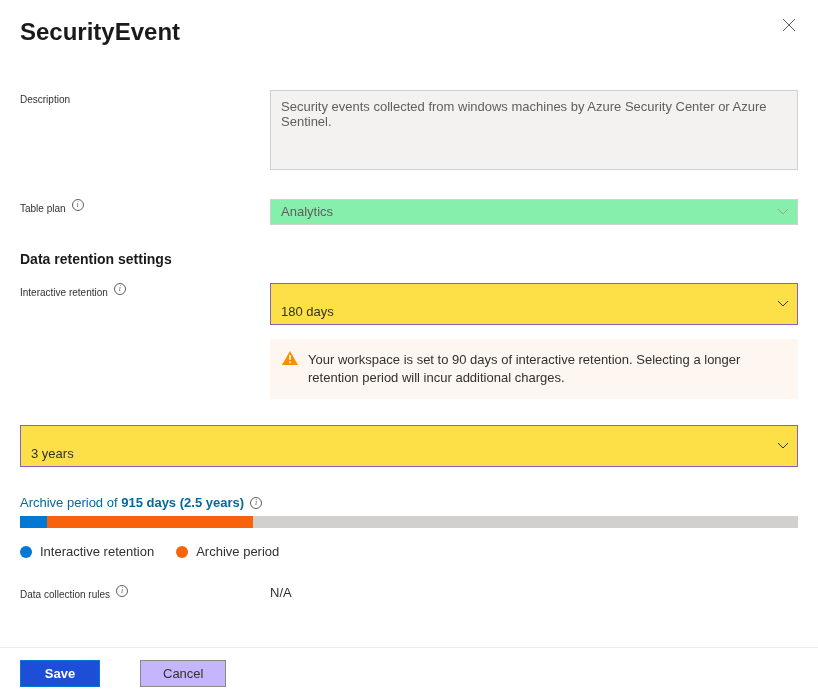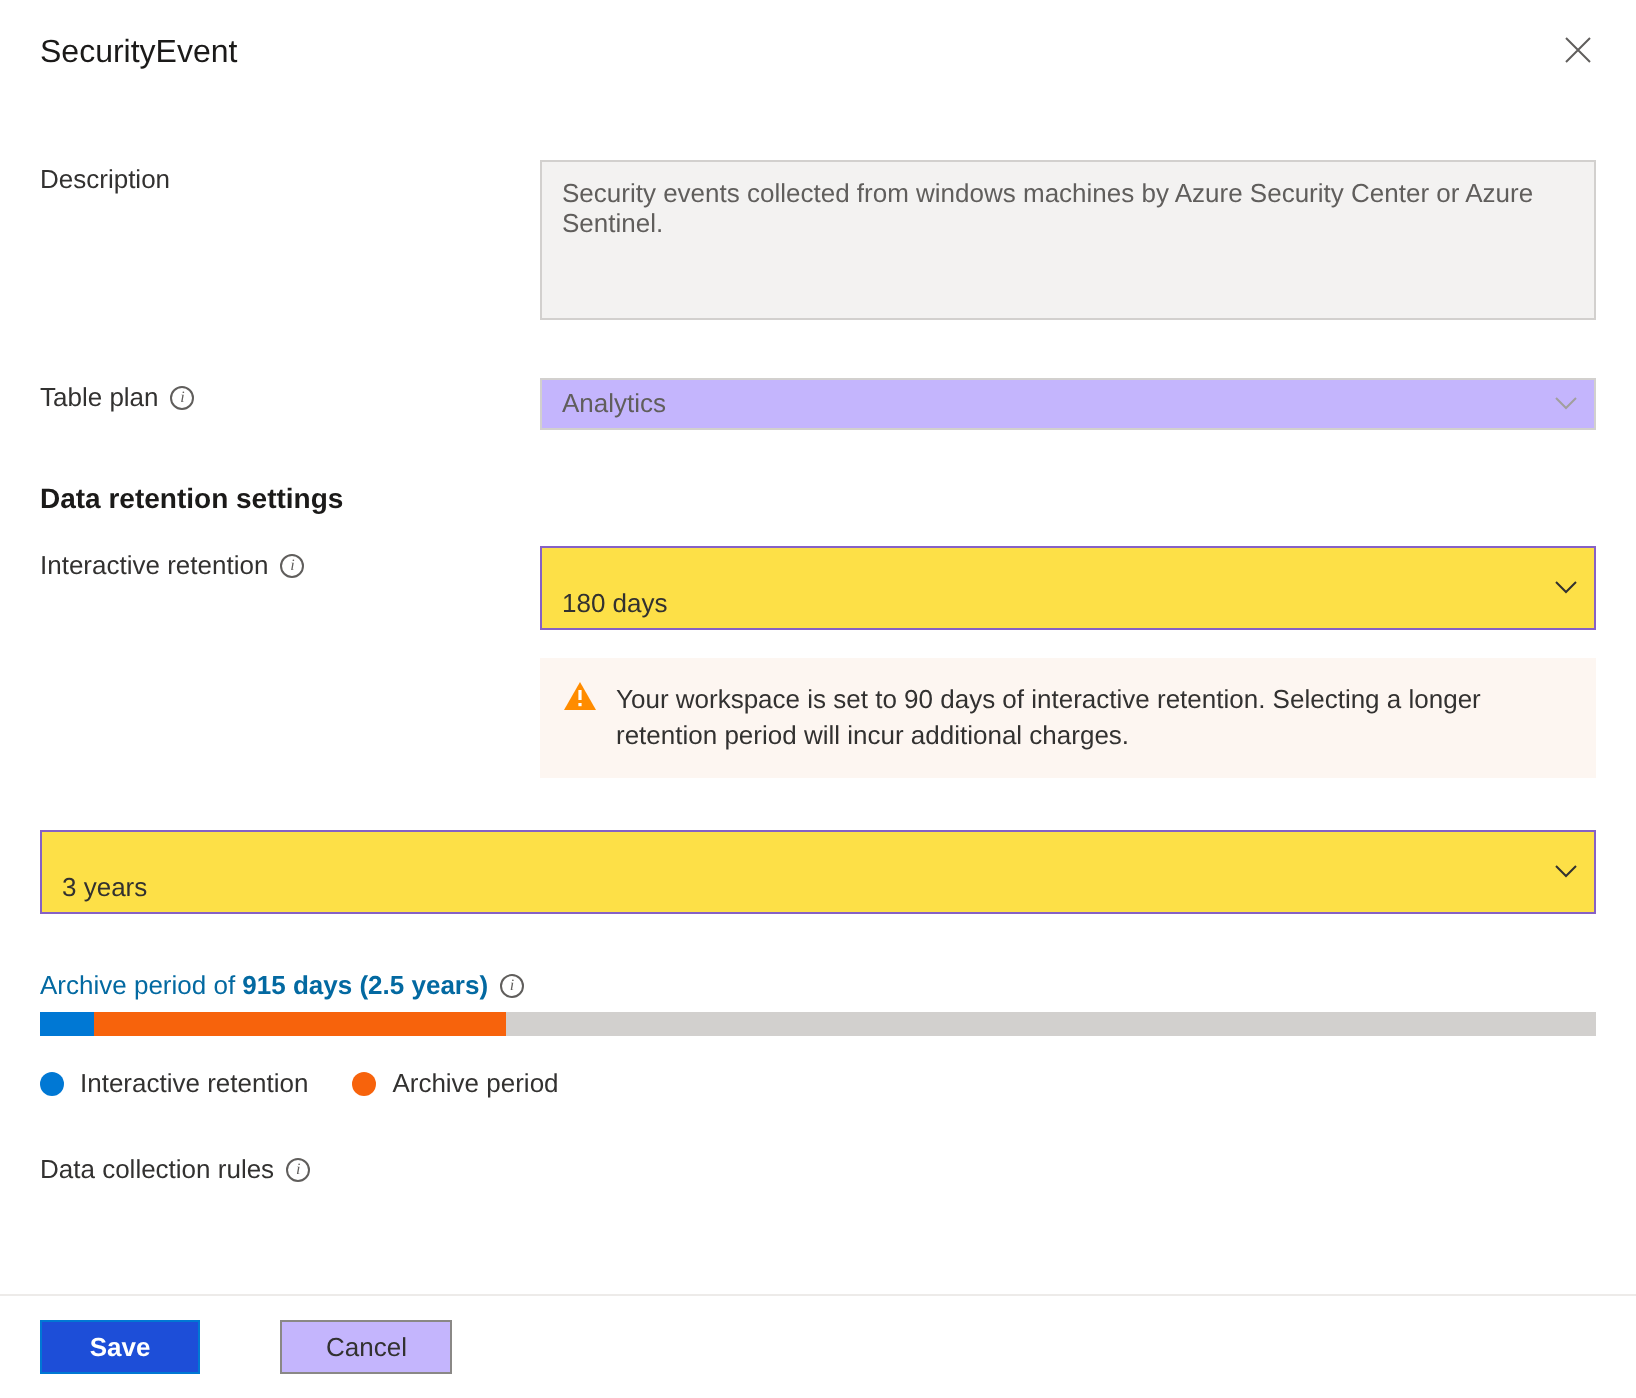--- a/index.html
+++ b/index.html
@@ -7,30 +7,30 @@
       font-family: "Segoe UI", -apple-system, Arial, sans-serif;
       font-size: 13px;
       color: #323130;
       background: #fff;
       width: 818px;
       height: 699px;
       position: relative;
     }
     .panel { padding: 18px 20px 0 20px; height: 641px; overflow: hidden; }
     .header { display: flex; justify-content: space-between; align-items: flex-start; margin-bottom: 44px; }
-    .title { font-size: 16px; font-weight: 400; color: #1b1a19; }
+    .title { font-size: 24px; font-weight: 700; color: #1b1a19; }
     .close-btn { width: 16px; height: 16px; cursor: pointer; color: #605e5c; }
     .close-btn svg { width: 14px; height: 14px; }
     .form-row { display: flex; align-items: flex-start; margin-bottom: 26px; }
-    .form-label { width: 250px; flex-shrink: 0; font-size: 13px; color: #323130; display: flex; align-items: center; gap: 6px; line-height: 20px; }
+    .form-label { width: 250px; flex-shrink: 0; font-size: 10px; color: #323130; display: flex; gap: 6px; line-height: 20px; }
     .form-control-area { flex: 1; }
     .info-icon { width: 12px; height: 12px; border: 1px solid #605e5c; border-radius: 50%; display: inline-flex; align-items: center; justify-content: center; font-size: 8px; color: #605e5c; font-style: italic; font-family: Georgia, serif; line-height: 1; cursor: help; }
     .info-icon::before { content: "i"; }
     .textarea-ro { width: 100%; border: 1px solid #d2d0ce; background: #f3f2f1; padding: 8px 10px; font-size: 13px; color: #605e5c; height: 80px; resize: none; font-family: inherit; }
-    .select-ro { position: relative; width: 100%; border: 1px solid #d2d0ce; background: #c4b5fd; padding: 4px 10px; font-size: 13px; color: #605e5c; height: 26px; line-height: 16px; }
+    .select-ro { position: relative; width: 100%; border: 1px solid #d2d0ce; background: #86efac; padding: 4px 10px; font-size: 13px; color: #605e5c; height: 26px; line-height: 16px; }
     .select { position: relative; width: 100%; border: 1px solid #8661c5; background: #fde047; padding: 20px 10px; font-size: 13px; color: #323130; height: 26px; line-height: 16px; cursor: pointer; }
     .chevron { position: absolute; right: 8px; top: 50%; transform: translateY(-50%); width: 12px; height: 12px; display: flex; align-items: center; justify-content: center; }
     .chevron svg { width: 12px; height: 8px; }
     .section-title { font-size: 14px; font-weight: 600; color: #1b1a19; margin-bottom: 16px; }
     .alert-box { background: #fdf6f1; border: none; padding: 12px 12px; display: flex; align-items: flex-start; gap: 10px; font-size: 13px; color: #323130; margin-top: 14px; line-height: 18px; }
     .alert-icon { width: 16px; height: 14px; flex-shrink: 0; }
     .archive-text { font-size: 13px; color: #0369a1; display: flex; align-items: center; gap: 6px; margin-top: 28px; }
     .archive-text strong { font-weight: 600; }
     .bar { width: 100%; height: 12px; background: #d2d0ce; margin-top: 6px; display: flex; overflow: hidden; }
     .bar-seg { height: 100%; }
@@ -144,20 +144,23 @@
         </div>
       </div>
     </div>
   </div>
 
   <div class="form-row" style="margin-top:20px;">
     <div class="form-label">
       <span>Data collection rules</span>
       <span class="info-icon"></span>
     </div>
+    <div class="form-control-area">
+      <span class="static-value">N/A</span>
+    </div>
   </div>
 
 </div>
 
 <div class="footer">
   <button class="btn btn-primary">Save</button>
   <button class="btn btn-secondary">Cancel</button>
 </div>
 
 </body></html>

